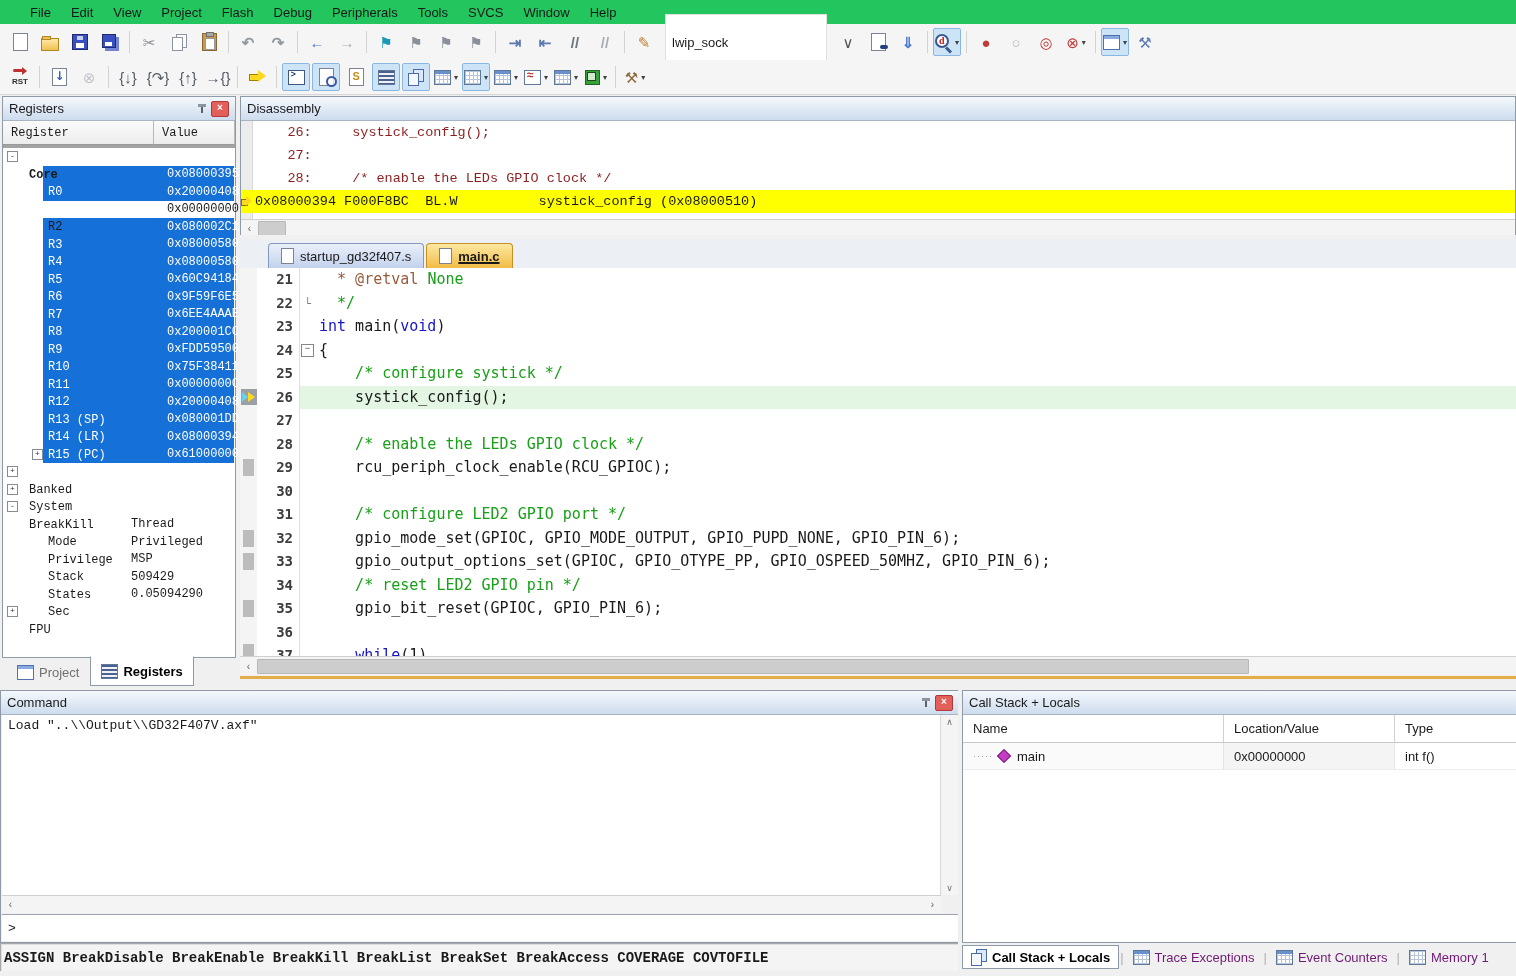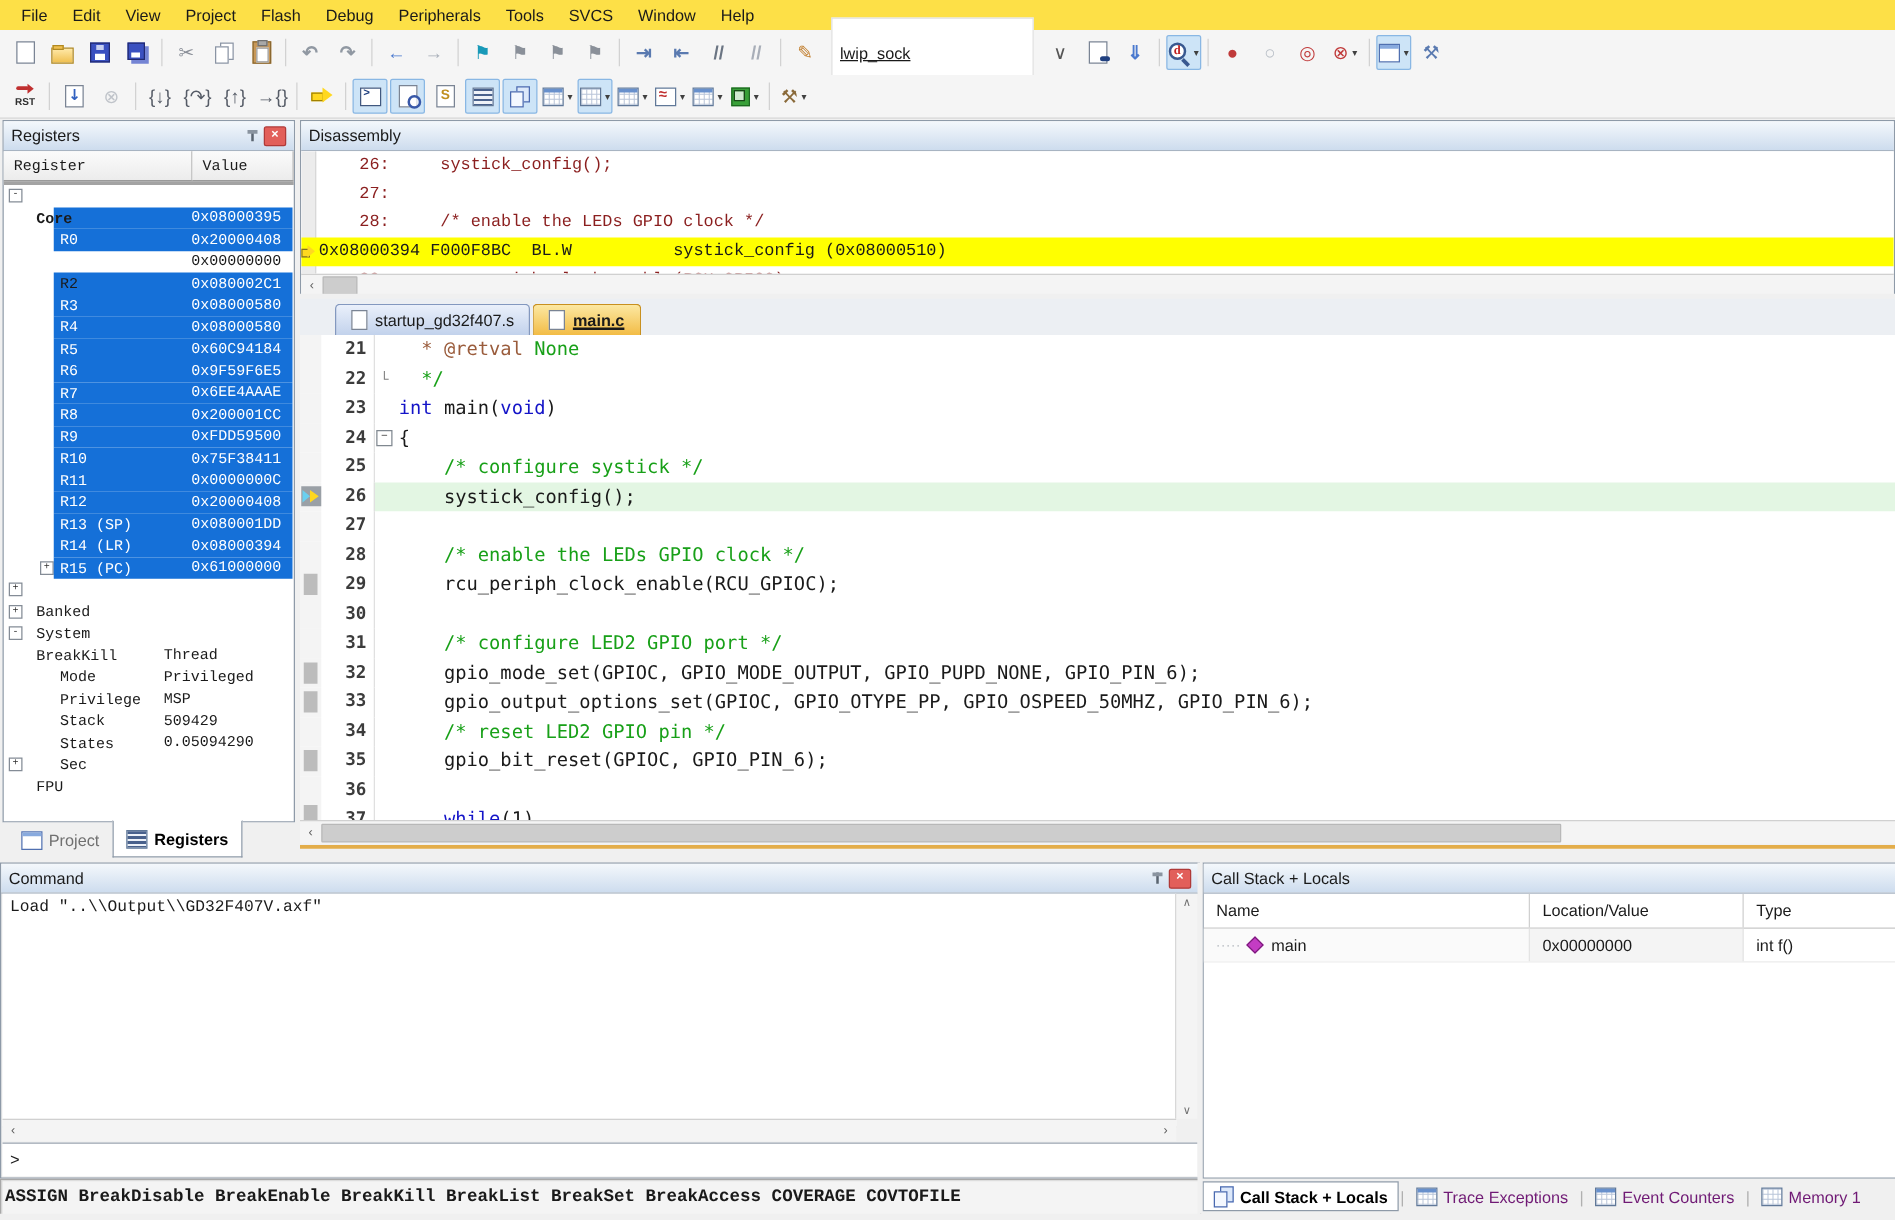--- a/index.html
+++ b/index.html
@@ -1,32 +1,32 @@
 <!DOCTYPE html>
 <html><head>
 <meta charset="utf-8">
 <style>
   html,body{margin:0;padding:0;background:#d8d8d8;}
   #app{position:relative;width:1516px;height:976px;background:#f0f0f0;font-family:"Liberation Sans",sans-serif;font-size:12px;overflow:hidden;color:#1a1a1a;}
 
   
-  .menubar{position:absolute;left:0;top:0;right:0;height:24px;background:#fde047;border-bottom:1px solid #0f172a;display:flex;align-items:center;padding-left:7px;}
+  .menubar{position:absolute;left:0;top:0;right:0;height:24px;background:#22c55e;border-bottom:1px solid #0f172a;display:flex;align-items:center;padding-left:20px;}
   .menu-item{padding:3px 10px;font-size:13px;cursor:default;}
 
   
   .tbar{position:absolute;left:0;right:0;display:flex;align-items:center;padding-left:5px;background:#f5f5f5;}
   .tb1{top:24px;height:36px;}
   .tb2{top:60px;height:34px;border-bottom:1px solid #d6d6d6;}
   .ticon{height:26px;min-width:26px;display:flex;align-items:center;justify-content:center;margin:0 1px;border:1px solid transparent;border-radius:2px;position:relative;}
   .ticon.hl{background:#cde4f7;border-color:#89b7e4;}
   .ticon .g{font-size:15px;line-height:1;}
   .ticon .g.gb{font-weight:bold;}
   .tsep{width:1px;height:22px;background:#d2d2d2;margin:0 4px;flex:none;}
   .ddm{font-size:8px;color:#404040;margin-left:3px;}
-  .tcombo{width:148px;height:22px;background:#fff;border:1px solid #e0e0e0;display:flex;align-items:center;padding:16px 6px;margin:0 6px;font-size:13px;text-decoration:underline;}
+  .tcombo{width:148px;height:22px;background:#fff;border:1px solid #e0e0e0;display:flex;align-items:center;padding:16px 6px;margin:0 6px;font-size:13px;}
 
   
   .art{position:relative;display:inline-block;}
   .art-doc{width:13px;height:16px;background:#fff;border:1px solid #7a8494;}
   .art-folder{width:16px;height:11px;background:linear-gradient(#ffe9a8,#f0c050);border:1px solid #b08820;margin-top:4px;}
   .art-folder::before{content:"";position:absolute;left:0;top:-3px;width:7px;height:2px;background:#f0c050;border:1px solid #b08820;}
   .art-floppy{width:14px;height:14px;background:#3a50c0;border:1px solid #202870;}
   .art-floppy::before{content:"";position:absolute;left:4px;top:1px;width:6px;height:4px;background:#c8d0f0;}
   .art-floppy::after{content:"";position:absolute;left:3px;bottom:1px;width:8px;height:5px;background:#fff;}
   .art-floppy2{width:12px;height:12px;background:#3a50c0;border:1px solid #202870;box-shadow:3px 3px 0 0 #7484d4;margin-right:3px;margin-bottom:3px;}
@@ -87,21 +87,21 @@
   .rh1{width:142px;}
   .rh2{flex:1;}
   .reg-rows{position:relative;font-family:"Liberation Mono",monospace;font-size:12px;}
   .rrow{position:relative;height:17.5px;display:flex;align-items:center;white-space:nowrap;}
   .rrow .rtree{flex:none;display:flex;align-items:center;}
   .rrow.lv1 .rtree{width:20px;padding-left:4px;}
   .rrow.lv2 .rtree{width:40px;justify-content:flex-end;padding-right:3px;}
   .xp{width:9px;height:9px;border:1px solid #848c96;background:#fff;font:8px/8px "Liberation Mono",monospace;text-align:center;color:#303030;}
   .rlabel{position:relative;z-index:1;padding-left:2px;margin-top:36px;}
   .rlabel.b{font-weight:bold;}
-  .rvalue{position:absolute;left:150px;z-index:1;}
+  .rvalue{position:absolute;left:164px;z-index:1;}
   .rvalue.near{left:128px;}
   .rrow.sel::before{content:"";position:absolute;left:40px;right:1px;top:0;bottom:0;background:#1570d8;}
   .rrow.sel .rlabel,.rrow.sel .rvalue{color:#fff;}
 
   .left-tabs{position:absolute;left:2px;top:658px;width:232px;height:28px;display:flex;align-items:stretch;background:#f0f0f0;padding-left:4px;}
   .ltab{display:flex;align-items:center;gap:5px;padding:0 10px;font-size:13px;color:#707070;border:1px solid transparent;}
   .ltab.active{background:#fff;border-color:#8e9aa8;border-top-color:#fff;color:#000;font-weight:bold;margin-top:-2px;}
 
   
   .dis-panel{left:240px;top:96px;width:1274px;height:139px;}

